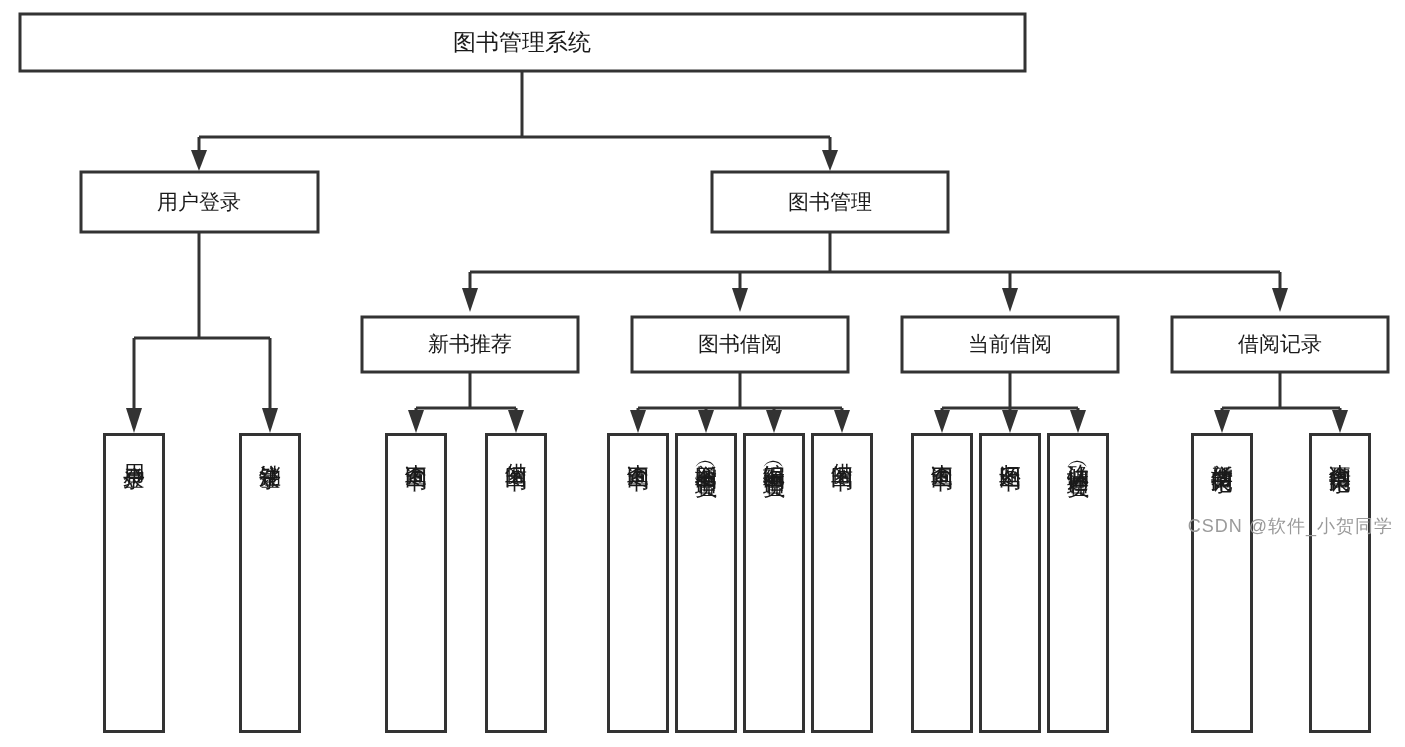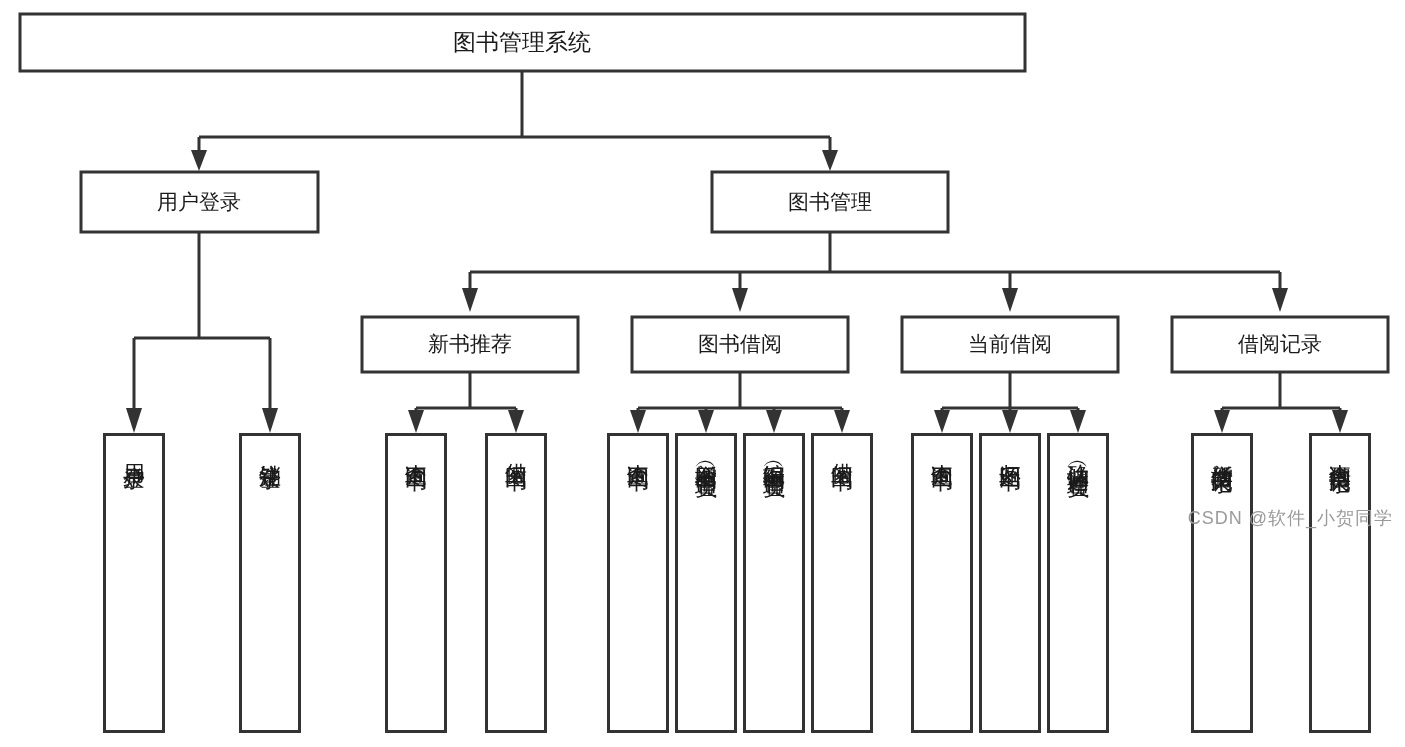--- a/index.html
+++ b/index.html
@@ -65,21 +65,21 @@
     font-family: "Liberation Sans", "DejaVu Sans", sans-serif;
     font-size: 22px;
     line-height: 1.18;
     letter-spacing: 2px;
     color: #1a1a1a;
     white-space: nowrap;
   }
   .watermark {
     position: absolute;
     right: 12px;
-    bottom: 20px;
+    bottom: 12px;
     font-family: "Liberation Sans", "DejaVu Sans", sans-serif;
     font-size: 18px;
     color: #9a9a9a;
     letter-spacing: 1px;
     pointer-events: none;
     white-space: nowrap;
   }
 </style>
 </head>
 <body>

